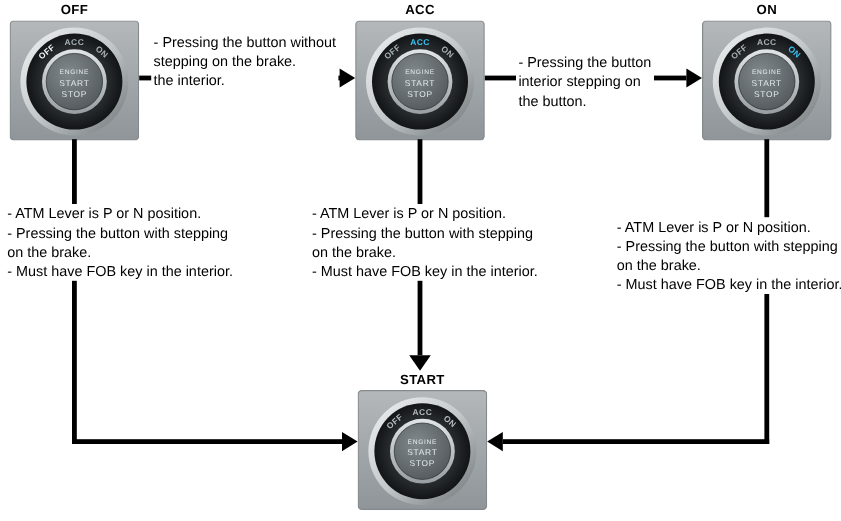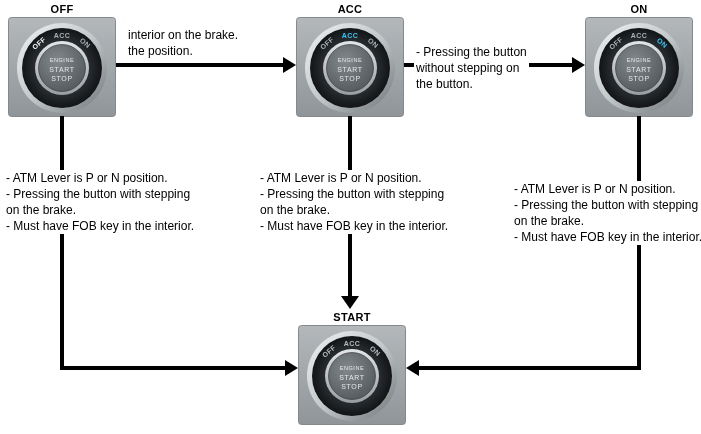--- a/index.html
+++ b/index.html
@@ -128,29 +128,30 @@
       <text class="ring-label" x="75.5" y="28" transform="rotate(40 75.5 28)" fill="#b3bbc0">ON</text>
       <text class="center-line engine" x="54" y="45">ENGINE</text>
       <text class="center-line" x="54" y="54.5">START</text>
       <text class="center-line" x="54" y="63.5">STOP</text>
     </svg>
   </div>
 
   <div class="shaft" style="left:116px;top:63px;width:170px;height:4px"></div>
   <div class="arr arr-right" style="left:283px;top:57px"></div>
   <div class="note" style="left:126px;top:27px">
-    <div>interior on the brake.</div>
-    <div>the position.</div>
+    <div>- Pressing the button without</div>
+    <div>stepping on the brake.</div>
+    <div>the interior.</div>
   </div>
 
   <div class="shaft" style="left:404px;top:63px;width:168px;height:4px"></div>
   <div class="arr arr-right" style="left:572px;top:57px"></div>
-  <div class="note" style="left:414px;top:44px">
+  <div class="note" style="left:430px;top:44px">
     <div>- Pressing the button</div>
-    <div>without stepping on</div>
+    <div>interior stepping on</div>
     <div>the button.</div>
   </div>
 
   <div class="shaft" style="left:60px;top:116px;width:4px;height:254px"></div>
   <div class="shaft" style="left:60px;top:366px;width:225px;height:4px"></div>
   <div class="arr arr-right" style="left:285px;top:360px"></div>
   <div class="note" style="left:4px;top:170px">
     <div>- ATM Lever is P or N position.</div>
     <div>- Pressing the button with stepping</div>
     <div>on the brake.</div>

